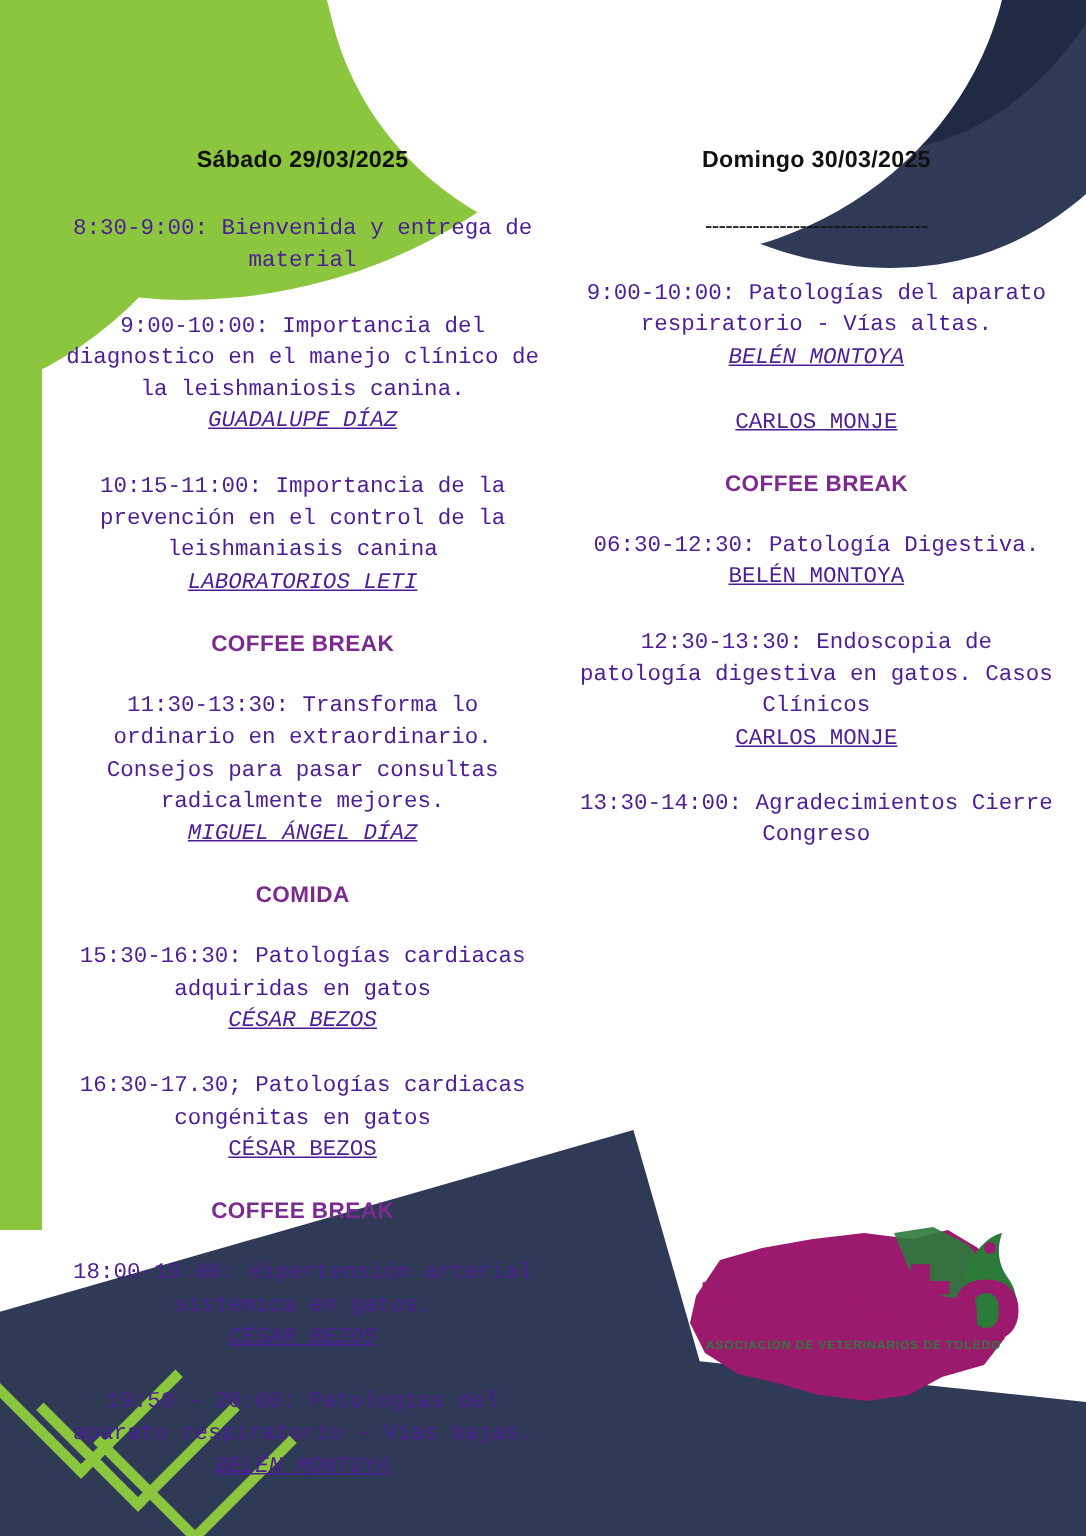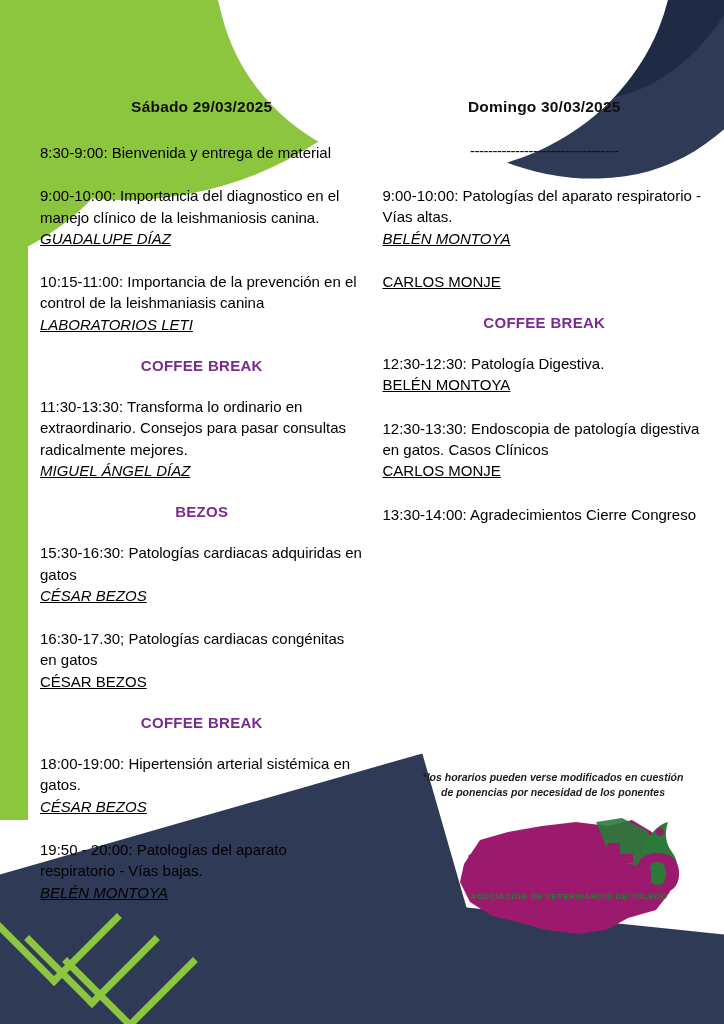--- a/index.html
+++ b/index.html
@@ -114,24 +114,26 @@
   .day-title {
     text-align: center;
     font-weight: bold;
     font-size: 15.5px;
     color: #101010;
     margin-bottom: 26px;
     letter-spacing: .2px;
   }
 
   .entry {
+    text-align: center;
     font-size: 15px;
     line-height: 1.42;
     margin: 0 0 22px 0;
-    color: #000000;
+    color: #4c1d95;
+    font-family: Liberation Mono, monospace;
   }
   .entry .speaker {
     display: block;
     text-decoration: underline;
   }
   .entry .speaker.italic { font-style: italic; }
 
   .break {
     text-align: center;
     font-weight: bold;
@@ -236,21 +238,21 @@
         <span class="speaker italic">LABORATORIOS LETI</span>
       </p>
 
       <p class="break">COFFEE BREAK</p>
 
       <p class="entry">
         <span>11:30-13:30: Transforma lo ordinario en extraordinario. Consejos para pasar consultas radicalmente mejores.</span>
         <span class="speaker italic">MIGUEL ÁNGEL DÍAZ</span>
       </p>
 
-      <p class="break">BEZOS</p>
+      <p class="break">COMIDA</p>
 
       <p class="entry">
         <span>15:30-16:30: Patologías cardiacas adquiridas en gatos</span>
         <span class="speaker italic">CÉSAR BEZOS</span>
       </p>
 
       <p class="entry">
         <span>16:30-17.30; Patologías cardiacas congénitas en gatos</span>
         <span class="speaker">CÉSAR BEZOS</span>
       </p>
@@ -278,36 +280,35 @@
         <span class="speaker italic">BELÉN MONTOYA</span>
       </p>
 
       <p class="entry">
         <span class="speaker">CARLOS MONJE</span>
       </p>
 
       <p class="break">COFFEE BREAK</p>
 
       <p class="entry">
-        <span>12:30-12:30: Patología Digestiva.</span>
+        <span>06:30-12:30: Patología Digestiva.</span>
         <span class="speaker">BELÉN MONTOYA</span>
       </p>
 
       <p class="entry">
         <span>12:30-13:30: Endoscopia de patología digestiva en gatos. Casos Clínicos</span>
         <span class="speaker">CARLOS MONJE</span>
       </p>
 
       <p class="entry">
         <span>13:30-14:00: Agradecimientos Cierre Congreso</span>
       </p>
     </div>
   </div>
 
-  <div class="note">*los horarios pueden verse modificados en cuestión de ponencias por necesidad de los ponentes</div>
 
   <div class="logo-wrap">
     <svg class="logo-map" viewBox="0 0 250 140">
       <path d="M18,58 L34,34 L62,26 L96,20 L130,16 L162,20 L186,14 L206,26 L220,46
                L214,70 L224,86 L210,104 L182,112 L160,124 L132,128 L100,124 L72,116
                L46,110 L24,96 L14,76 Z" fill="#9c1a6e"></path>
       <path d="M150,16 L176,12 L200,24 L214,44 L206,62 L182,58 L160,40 Z" fill="#2b7a3a" opacity="0.9"></path>
       <path d="M196,44 c6,-14 16,-26 26,-28 c-4,12 -2,22 4,30 c6,8 8,20 2,30
                c-6,10 -18,14 -26,10 c6,-12 4,-28 -6,-42 z" fill="#2b7a3a"></path>
       <circle cx="214" cy="26" r="4" fill="#9c1a6e"></circle>

